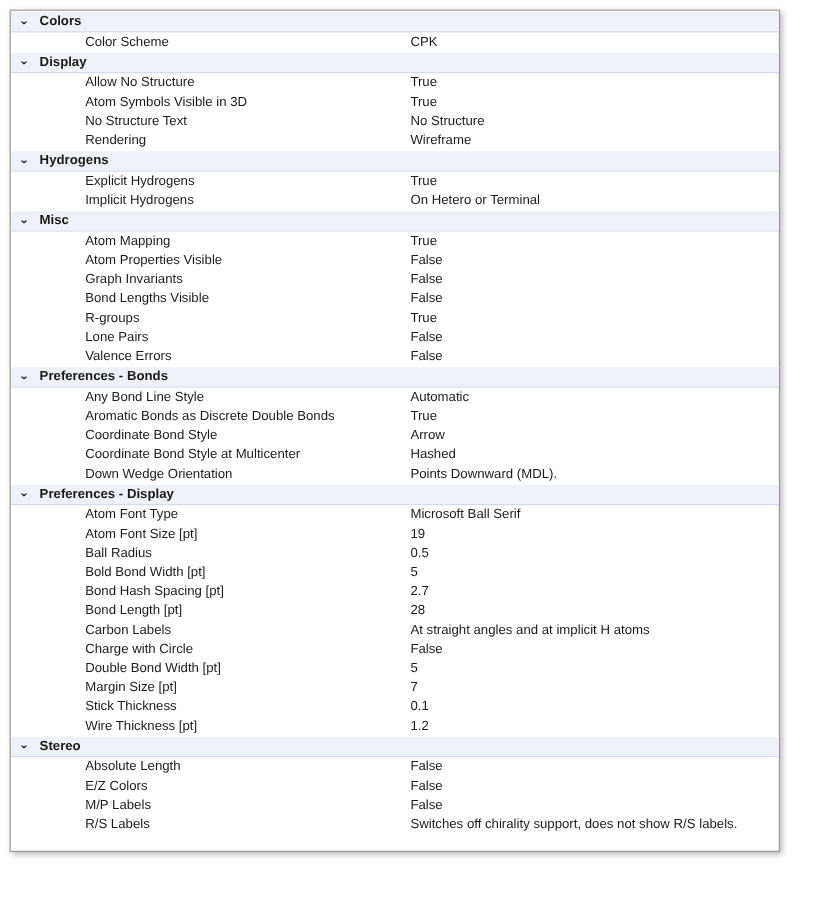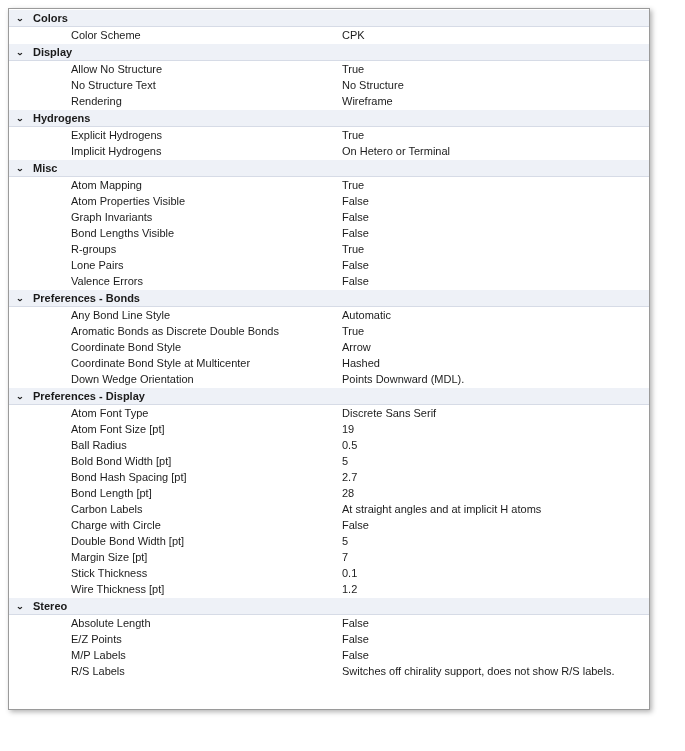--- a/index.html
+++ b/index.html
@@ -104,20 +104,25 @@
           <td class="group-label">Display</td>
           <td></td>
         </tr>
         <tr class="prop">
           <td></td>
           <td class="name">Allow No Structure</td>
           <td class="value">True</td>
         </tr>
         <tr class="prop">
           <td></td>
+          <td class="name">Atom Symbols Visible in 3D</td>
+          <td class="value">True</td>
+        </tr>
+        <tr class="prop">
+          <td></td>
           <td class="name">No Structure Text</td>
           <td class="value">No Structure</td>
         </tr>
         <tr class="prop">
           <td></td>
           <td class="name">Rendering</td>
           <td class="value">Wireframe</td>
         </tr>
         <tr class="group">
           <td class="expander"><span class="chev">⌄</span></td>
@@ -205,21 +210,21 @@
           <td class="value">Points Downward (MDL).</td>
         </tr>
         <tr class="group">
           <td class="expander"><span class="chev">⌄</span></td>
           <td class="group-label">Preferences - Display</td>
           <td></td>
         </tr>
         <tr class="prop">
           <td></td>
           <td class="name">Atom Font Type</td>
-          <td class="value">Discrete Sans Serif</td>
+          <td class="value">Microsoft Ball Serif</td>
         </tr>
         <tr class="prop">
           <td></td>
           <td class="name">Atom Font Size [pt]</td>
           <td class="value">19</td>
         </tr>
         <tr class="prop">
           <td></td>
           <td class="name">Ball Radius</td>
           <td class="value">0.5</td>
@@ -274,21 +279,21 @@
           <td class="group-label">Stereo</td>
           <td></td>
         </tr>
         <tr class="prop">
           <td></td>
           <td class="name">Absolute Length</td>
           <td class="value">False</td>
         </tr>
         <tr class="prop">
           <td></td>
-          <td class="name">E/Z Points</td>
+          <td class="name">E/Z Colors</td>
           <td class="value">False</td>
         </tr>
         <tr class="prop">
           <td></td>
           <td class="name">M/P Labels</td>
           <td class="value">False</td>
         </tr>
         <tr class="prop">
           <td></td>
           <td class="name">R/S Labels</td>

